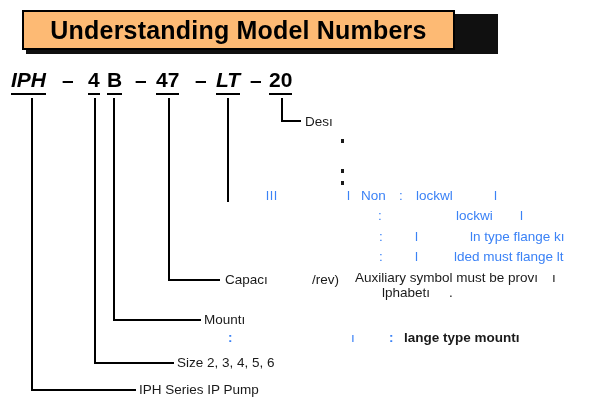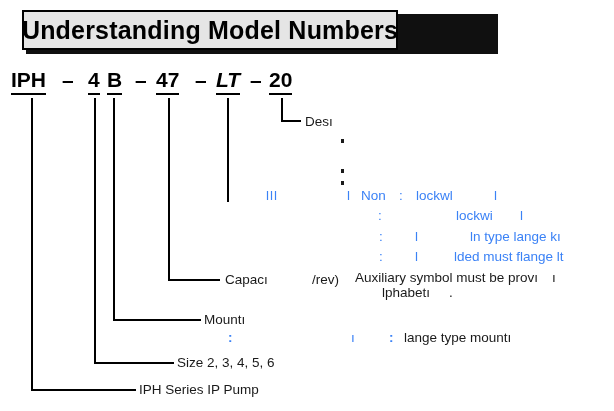--- a/index.html
+++ b/index.html
@@ -9,22 +9,22 @@
     color:#000000;
   }
   #stage{position:absolute;left:0;top:0;width:614px;height:411px;}
 
   
   .title-shadow{
     position:absolute;left:26px;top:14px;width:472px;height:40px;
     background:#101010;
   }
   .title-box{
-    position:absolute;left:22px;top:10px;width:376px;height:40px;
-    background:#e5e5e5;border:2px solid #000000;box-sizing:border-box;
+    position:absolute;left:22px;top:10px;width:433px;height:40px;
+    background:#fdba74;border:2px solid #000000;box-sizing:border-box;
     display:flex;align-items:center;justify-content:center;
   }
   .title-text{
     font-size:25px;font-weight:bold;letter-spacing:.2px;
     color:#000000;white-space:nowrap;
   }
 
   
   .model{position:absolute;top:68px;left:0;width:100%;height:30px;}
   .mseg{
@@ -50,21 +50,21 @@
 <body>
 
 <div id="stage">
 
   <div class="title-shadow"></div>
   <div class="title-box">
     <span class="title-text">Understanding Model Numbers</span>
   </div>
 
   <div class="model">
-    <span class="mseg u" style="left:11px;">IPH</span>
+    <span class="mseg u" style="left:11px;font-style:italic;">IPH</span>
     <span class="dash" style="left:62px;">–</span>
     <span class="mseg u" style="left:88px;">4</span>
     <span class="mseg u" style="left:107px;">B</span>
     <span class="dash" style="left:135px;">–</span>
     <span class="mseg u" style="left:156px;">47</span>
     <span class="dash" style="left:195px;">–</span>
     <span class="mseg u" style="left:216px;font-style:italic;">LT</span>
     <span class="dash" style="left:250px;">–</span>
     <span class="mseg u" style="left:269px;">20</span>
   </div>
@@ -98,36 +98,36 @@
   <div class="frag" style="left:399px;top:188px;">:</div>
   <div class="frag" style="left:416px;top:188px;">lockwl</div>
   <div class="frag" style="left:494px;top:188px;">l</div>
 
   <div class="frag" style="left:378px;top:208px;">:</div>
   <div class="frag" style="left:456px;top:208px;">lockwi</div>
   <div class="frag" style="left:520px;top:208px;">l</div>
 
   <div class="frag" style="left:379px;top:229px;">:</div>
   <div class="frag" style="left:415px;top:229px;">l</div>
-  <div class="frag" style="left:470px;top:229px;">ln type lange kı</div>
+  <div class="frag" style="left:470px;top:229px;">ln type flange kı</div>
 
   <div class="frag" style="left:379px;top:249px;">:</div>
   <div class="frag" style="left:415px;top:249px;">l</div>
   <div class="frag" style="left:454px;top:249px;">lded must flange  lt</div>
 
   <div class="lbl" style="left:225px;top:272px;">Capacı</div>
   <div class="lbl" style="left:312px;top:272px;">/rev)</div>
   <div class="lbl" style="left:355px;top:270px;">Auxiliary symbol must be provı</div>
   <div class="lbl" style="left:552px;top:270px;">ı</div>
   <div class="lbl" style="left:374px;top:285px;margin-left:8px;">lphabetı</div>
   <div class="lbl" style="left:449px;top:285px;">.</div>
 
   <div class="lbl" style="left:204px;top:312px;">Mountı</div>
   <div class="frag" style="left:228px;top:330px;font-weight:bold;">:</div>
   <div class="frag" style="left:351px;top:330px;">ı</div>
   <div class="frag" style="left:389px;top:330px;font-weight:bold;">:</div>
-  <div class="lbl" style="left:404px;top:330px;">lange type mountı</div>
+  <div class="lbl" style="left:404px;top:330px;font-weight:bold;">lange type mountı</div>
 
   <div class="lbl" style="left:177px;top:355px;">Size 2, 3, 4, 5, 6</div>
 
   <div class="lbl" style="left:139px;top:382px;">IPH Series IP Pump</div>
 
 </div>
 
 </body></html>

